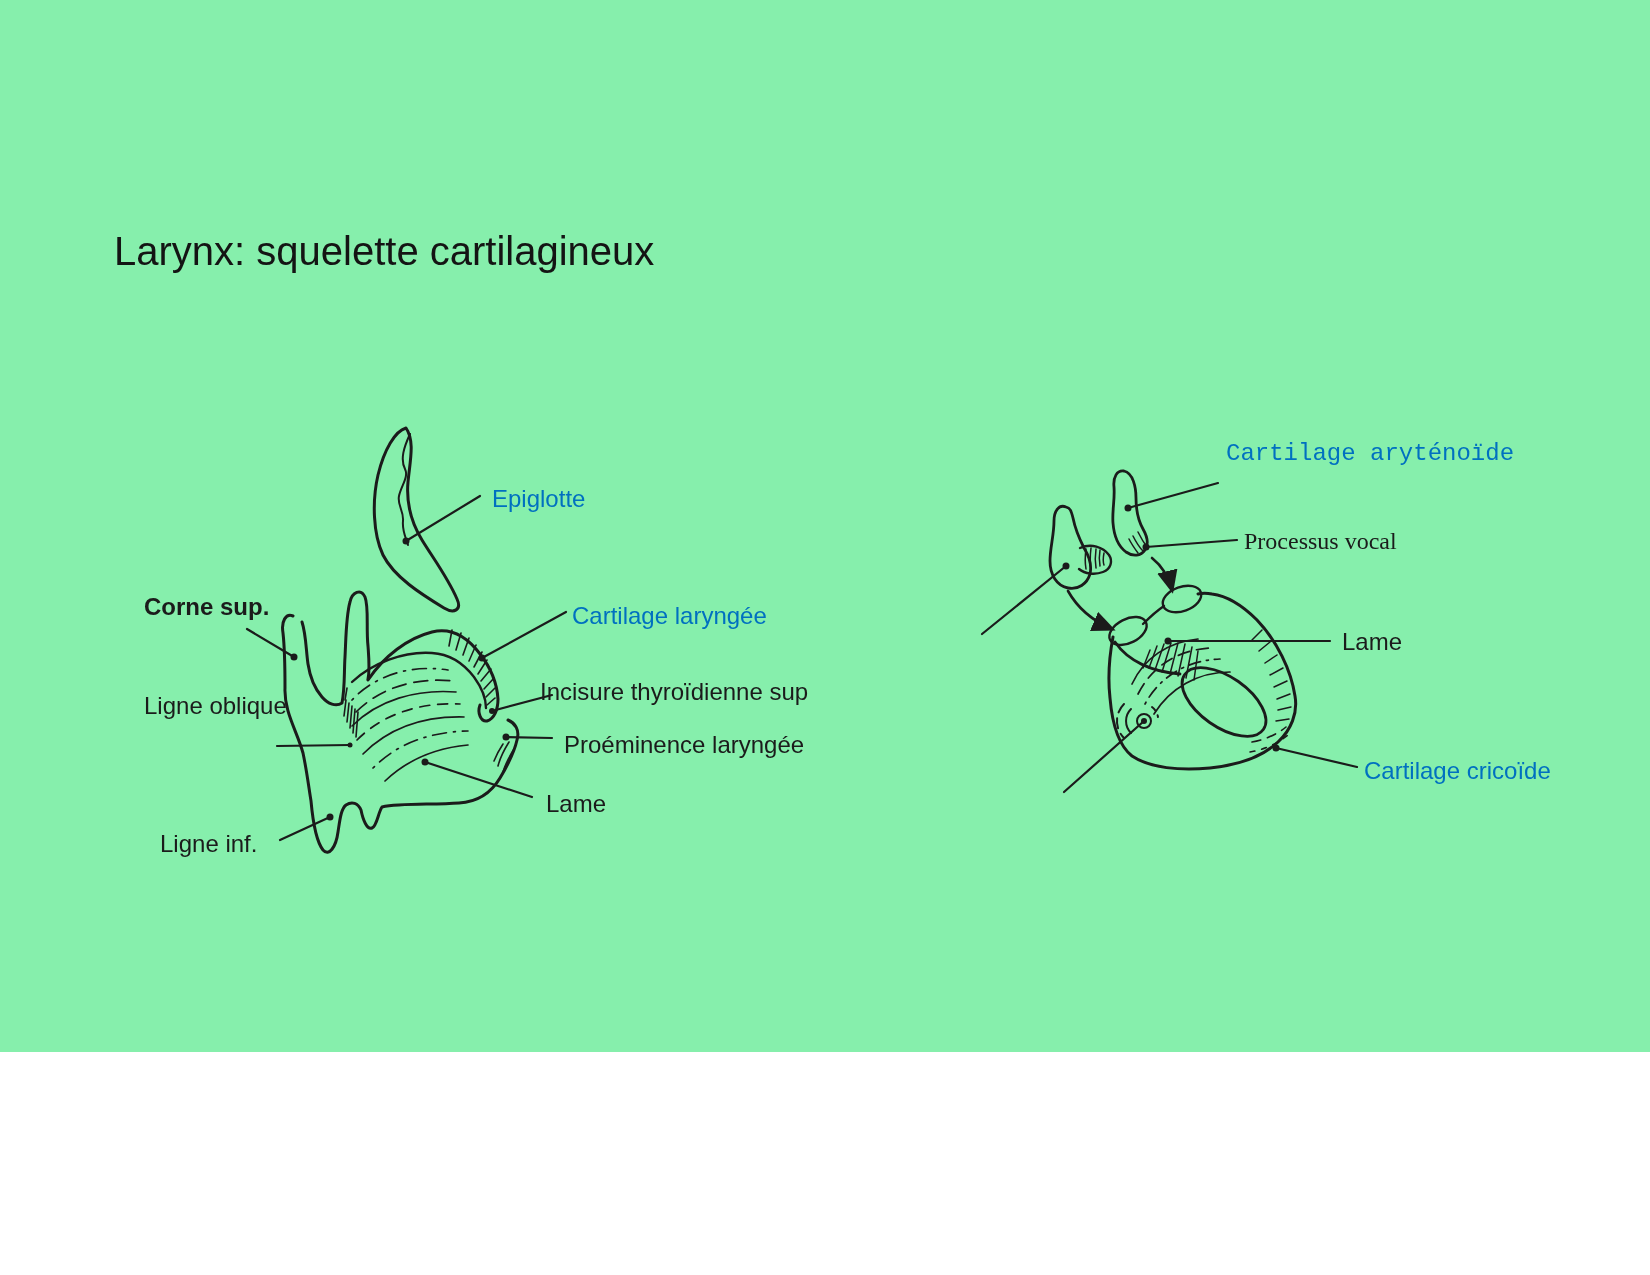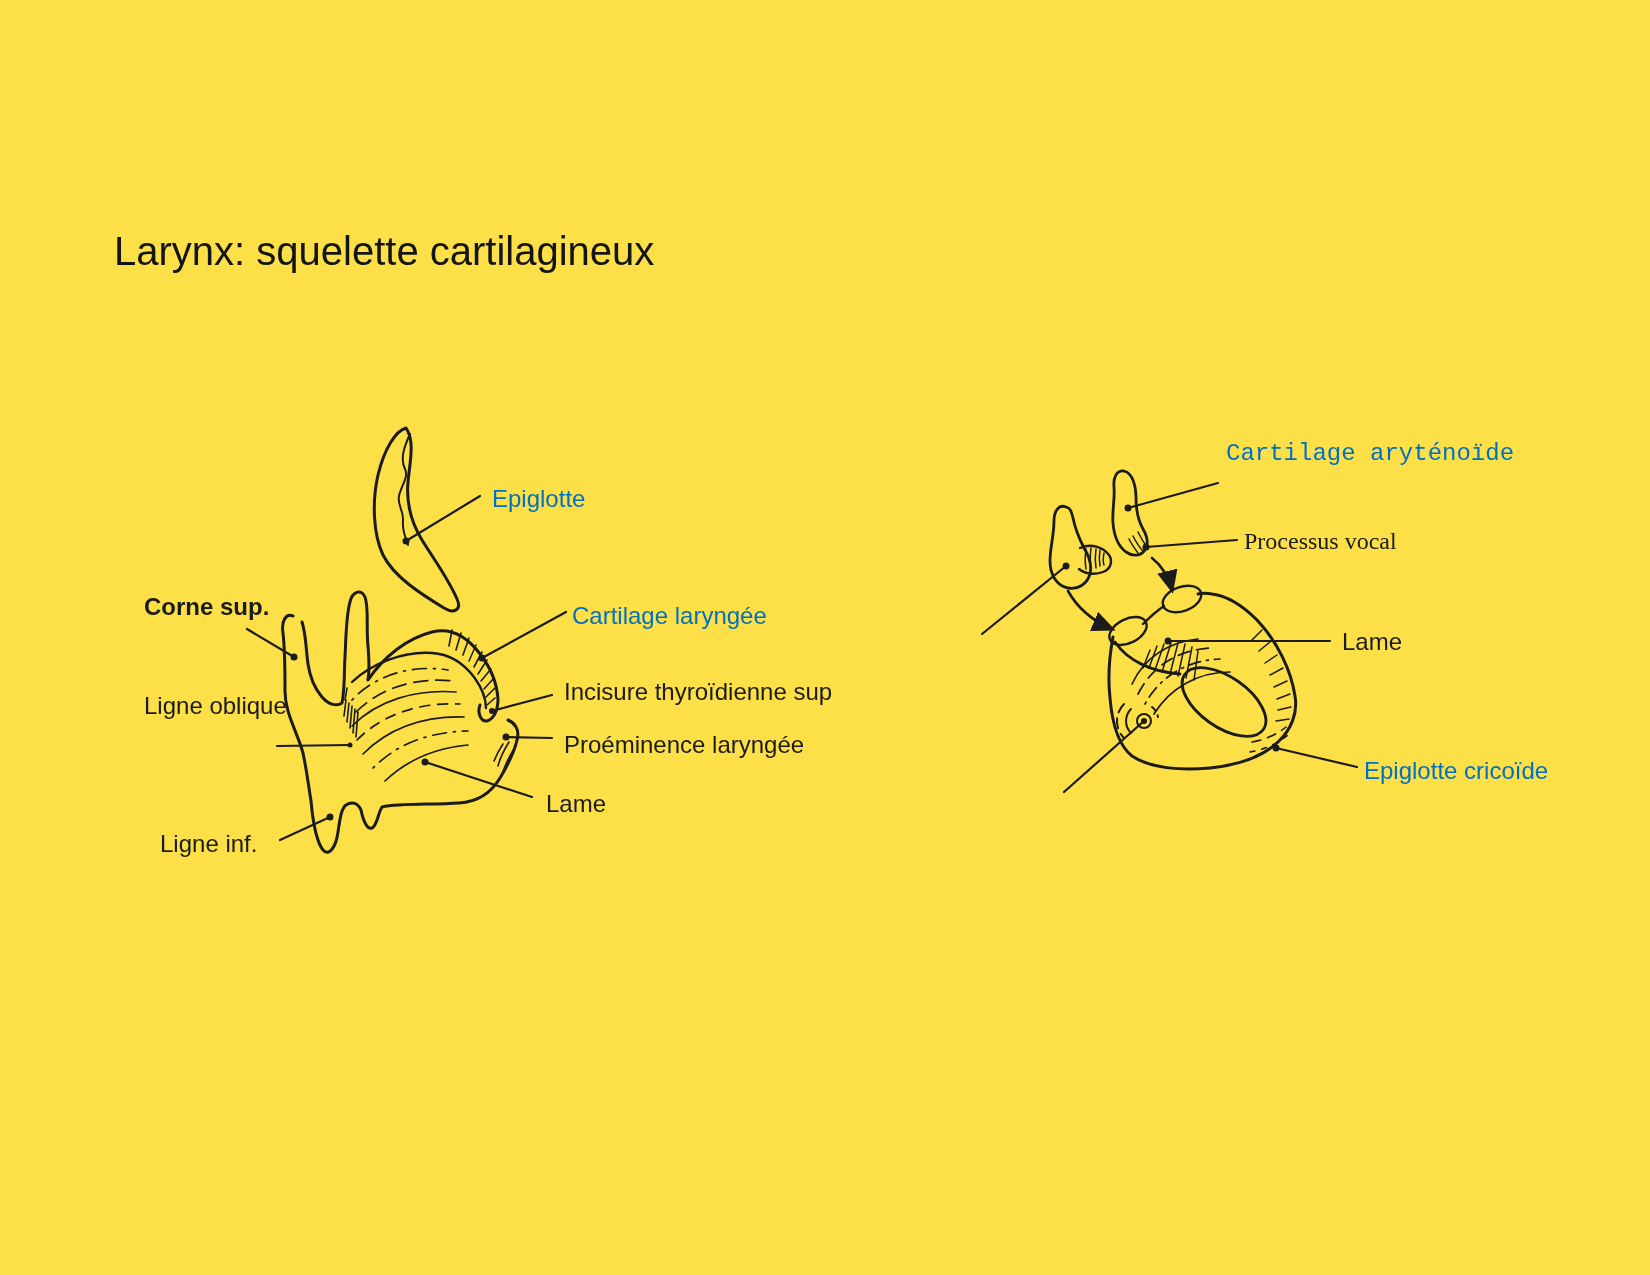--- a/index.html
+++ b/index.html
@@ -1,16 +1,16 @@
 <!DOCTYPE html>
 <html><head>
 <meta charset="utf-8">
 <style>
   html,body{margin:0;padding:0;background:#ffffff;}
-  .slide{position:relative;width:1650px;height:1275px;background:#fde047;overflow:hidden;
+  .slide{position:relative;width:1650px;height:1052px;background:#86efac;overflow:hidden;
          font-family:"Liberation Sans","DejaVu Sans",sans-serif;}
   .artwork{position:absolute;left:0;top:0;width:1650px;height:1275px;}
   .title{position:absolute;left:114px;top:229px;font-size:40px;color:#141414;white-space:nowrap;}
   .lbl{position:absolute;font-size:24px;line-height:1.2;color:#1b1b1b;white-space:nowrap;}
   .lbl.blue{color:#0070C0;}
   .lbl.wrap{white-space:normal;width:150px;line-height:35px;}
 </style>
 </head>
 <body>
 
@@ -201,24 +201,24 @@
         </g>
       </g>
     </g>
   </svg>
 
   <div class="title">Larynx: squelette cartilagineux</div>
 
   <div class="lbl blue" style="left:492px;top:485px;">Epiglotte</div>
   <div class="lbl" style="left:144px;top:593px;font-weight:bold;">Corne sup.</div>
   <div class="lbl blue" style="left:572px;top:602px;">Cartilage laryngée</div>
-  <div class="lbl" style="left:564px;top:678px;">Incisure thyroïdienne sup</div>
+  <div class="lbl" style="left:540px;top:678px;">Incisure thyroïdienne sup</div>
   <div class="lbl" style="left:564px;top:723px;margin-top:8px;">Proéminence laryngée</div>
   <div class="lbl" style="left:114px;top:692px;margin-left:30px;">Ligne oblique</div>
   <div class="lbl" style="left:546px;top:790px;">Lame</div>
   <div class="lbl" style="left:160px;top:830px;">Ligne inf.</div>
 
   <div class="lbl blue" style="left:1226px;top:440px;font-family:Liberation Mono, monospace;">Cartilage aryténoïde</div>
   <div class="lbl" style="left:1244px;top:527px;font-family:Liberation Serif, serif;">Processus vocal</div>
   <div class="lbl" style="left:1342px;top:628px;">Lame</div>
-  <div class="lbl blue" style="left:1364px;top:757px;">Epiglotte cricoïde</div>
+  <div class="lbl blue" style="left:1364px;top:757px;">Cartilage cricoïde</div>
 
 </div>
 
 </body></html>

